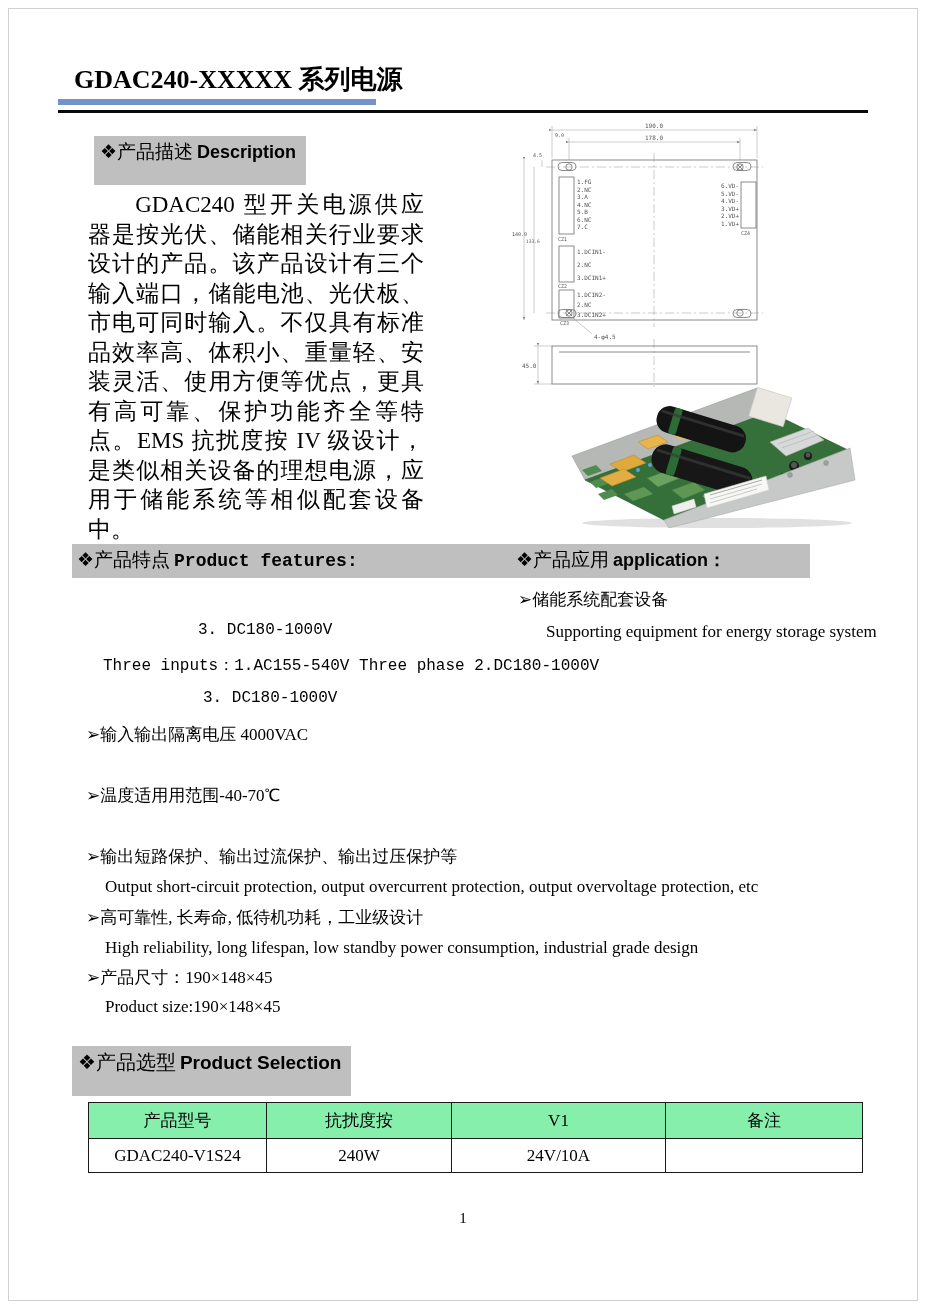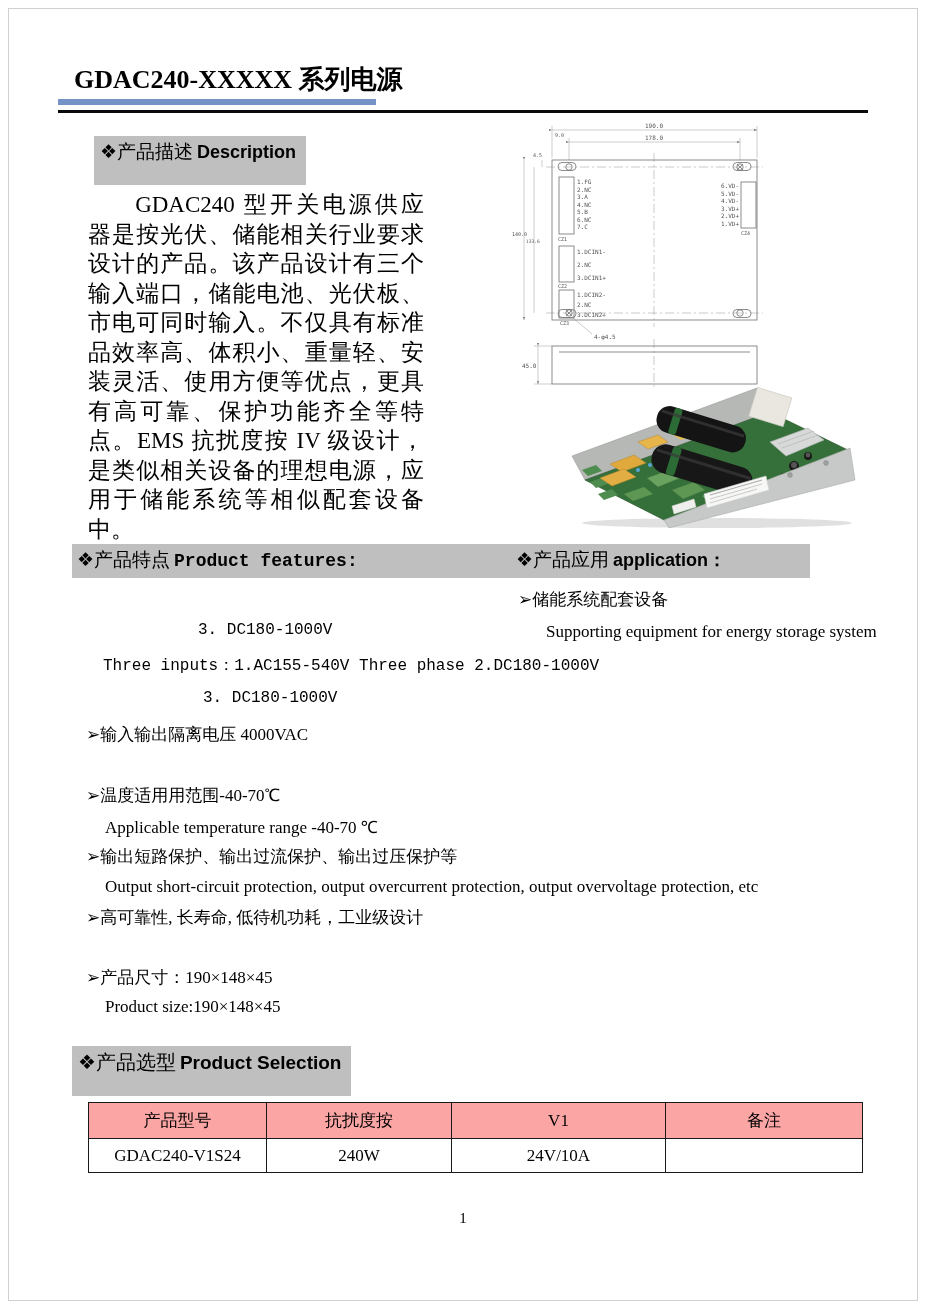--- a/index.html
+++ b/index.html
@@ -24,21 +24,21 @@
   .feat-bar .head-right{position:absolute;left:444px;top:3px;white-space:nowrap;}
 
   .fline{position:absolute;white-space:nowrap;font-size:17px;font-family:"Liberation Serif",serif;}
   .fline.spec{font-family:"Liberation Mono",monospace;font-size:16px;}
 
   .sel-head{left:72px;top:1046px;}
   table.sel{position:absolute;left:88px;top:1102px;width:774px;border-collapse:collapse;
             font-size:17px;table-layout:fixed;}
   table.sel th, table.sel td{border:1.5px solid #1a1a1a;text-align:center;padding:0;
             font-weight:normal;height:33px;overflow:hidden;}
-  table.sel th{background:#fca5a5;height:35px;}
+  table.sel th{background:#86efac;height:35px;}
   .page-num{position:absolute;left:0;right:0;top:1210px;text-align:center;font-size:15px;}
 
   svg.tdraw{position:absolute;left:512px;top:120px;}
   svg.photo{position:absolute;left:552px;top:378px;}
   .dtext{font:6px "DejaVu Sans Mono",monospace;fill:#555;}
   .dtext5{font:5px "DejaVu Sans Mono",monospace;fill:#555;}
   .dtext45{font:4.6px "DejaVu Sans Mono",monospace;fill:#555;}
 </style>
 </head>
 <body>
@@ -221,24 +221,24 @@
       <span class="sec-zh">❖产品应用</span>
       <span class="sec-en">application：</span>
     </div>
   </div>
 
   <div class="fline spec" style="left:198px;top:621px;">3. DC180-1000V</div>
   <div class="fline spec" style="left:103px;top:655px;">Three inputs：1.AC155-540V Three phase 2.DC180-1000V</div>
   <div class="fline spec" style="left:203px;top:689px;">3. DC180-1000V</div>
   <div class="fline" style="left:86px;top:723px;">➢输入输出隔离电压 4000VAC</div>
   <div class="fline" style="left:86px;top:784px;">➢温度适用用范围-40-70℃</div>
-  <div class="fline" style="left:105px;top:815px;">Applicable temperature range -40-70 ℃</div>
   <div class="fline" style="left:86px;top:845px;">➢输出短路保护、输出过流保护、输出过压保护等</div>
   <div class="fline" style="left:105px;top:877px;">Output short-circuit protection, output overcurrent protection, output overvoltage protection, etc</div>
   <div class="fline" style="left:86px;top:906px;">➢高可靠性, 长寿命, 低待机功耗，工业级设计</div>
+  <div class="fline" style="left:105px;top:938px;">High reliability, long lifespan, low standby power consumption, industrial grade design</div>
   <div class="fline" style="left:86px;top:966px;">➢产品尺寸：190×148×45</div>
   <div class="fline" style="left:105px;top:997px;">Product size:190×148×45</div>
 
   <div class="fline" style="left:518px;top:588px;">➢储能系统配套设备</div>
   <div class="fline" style="left:546px;top:622px;">Supporting equipment for energy storage system</div>
 
   <div class="sec-head sel-head">
     <span class="sec-zh" style="font-size:20px;">❖产品选型</span>
     <span class="sec-en" style="font-size:19px;">Product Selection</span>
   </div>

